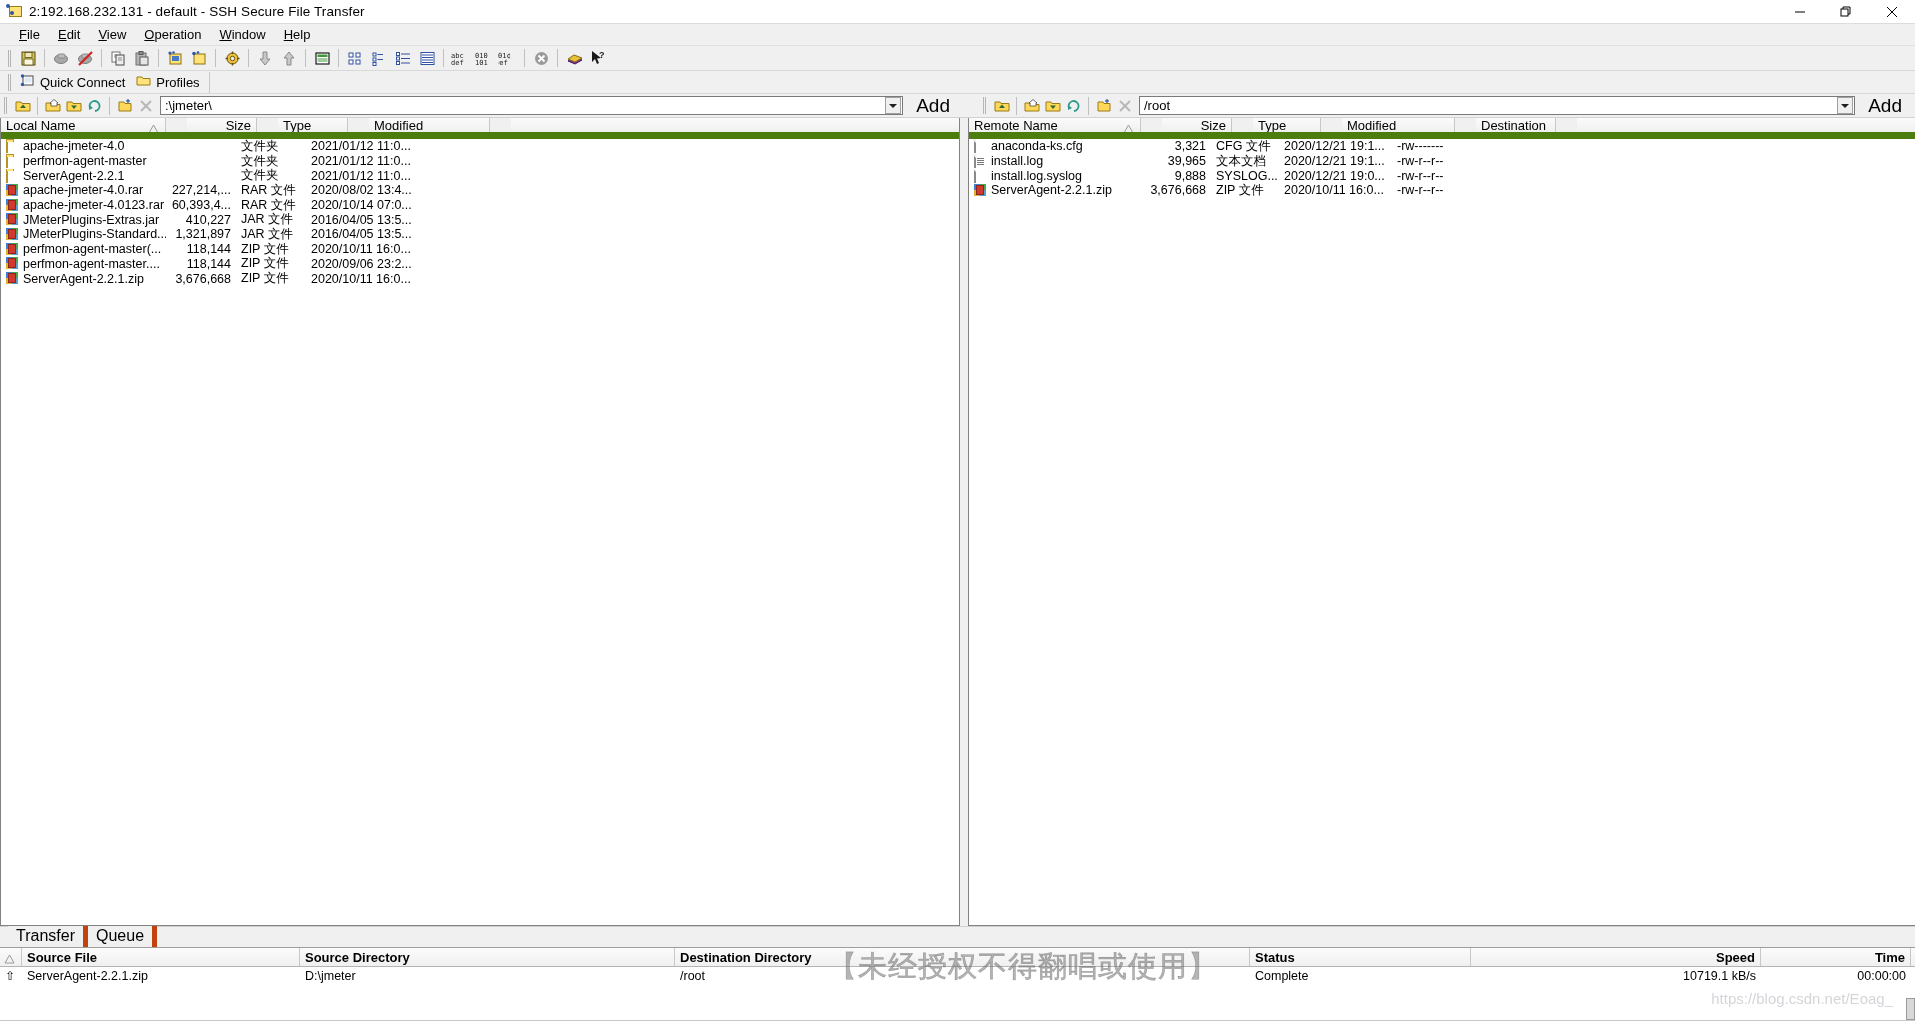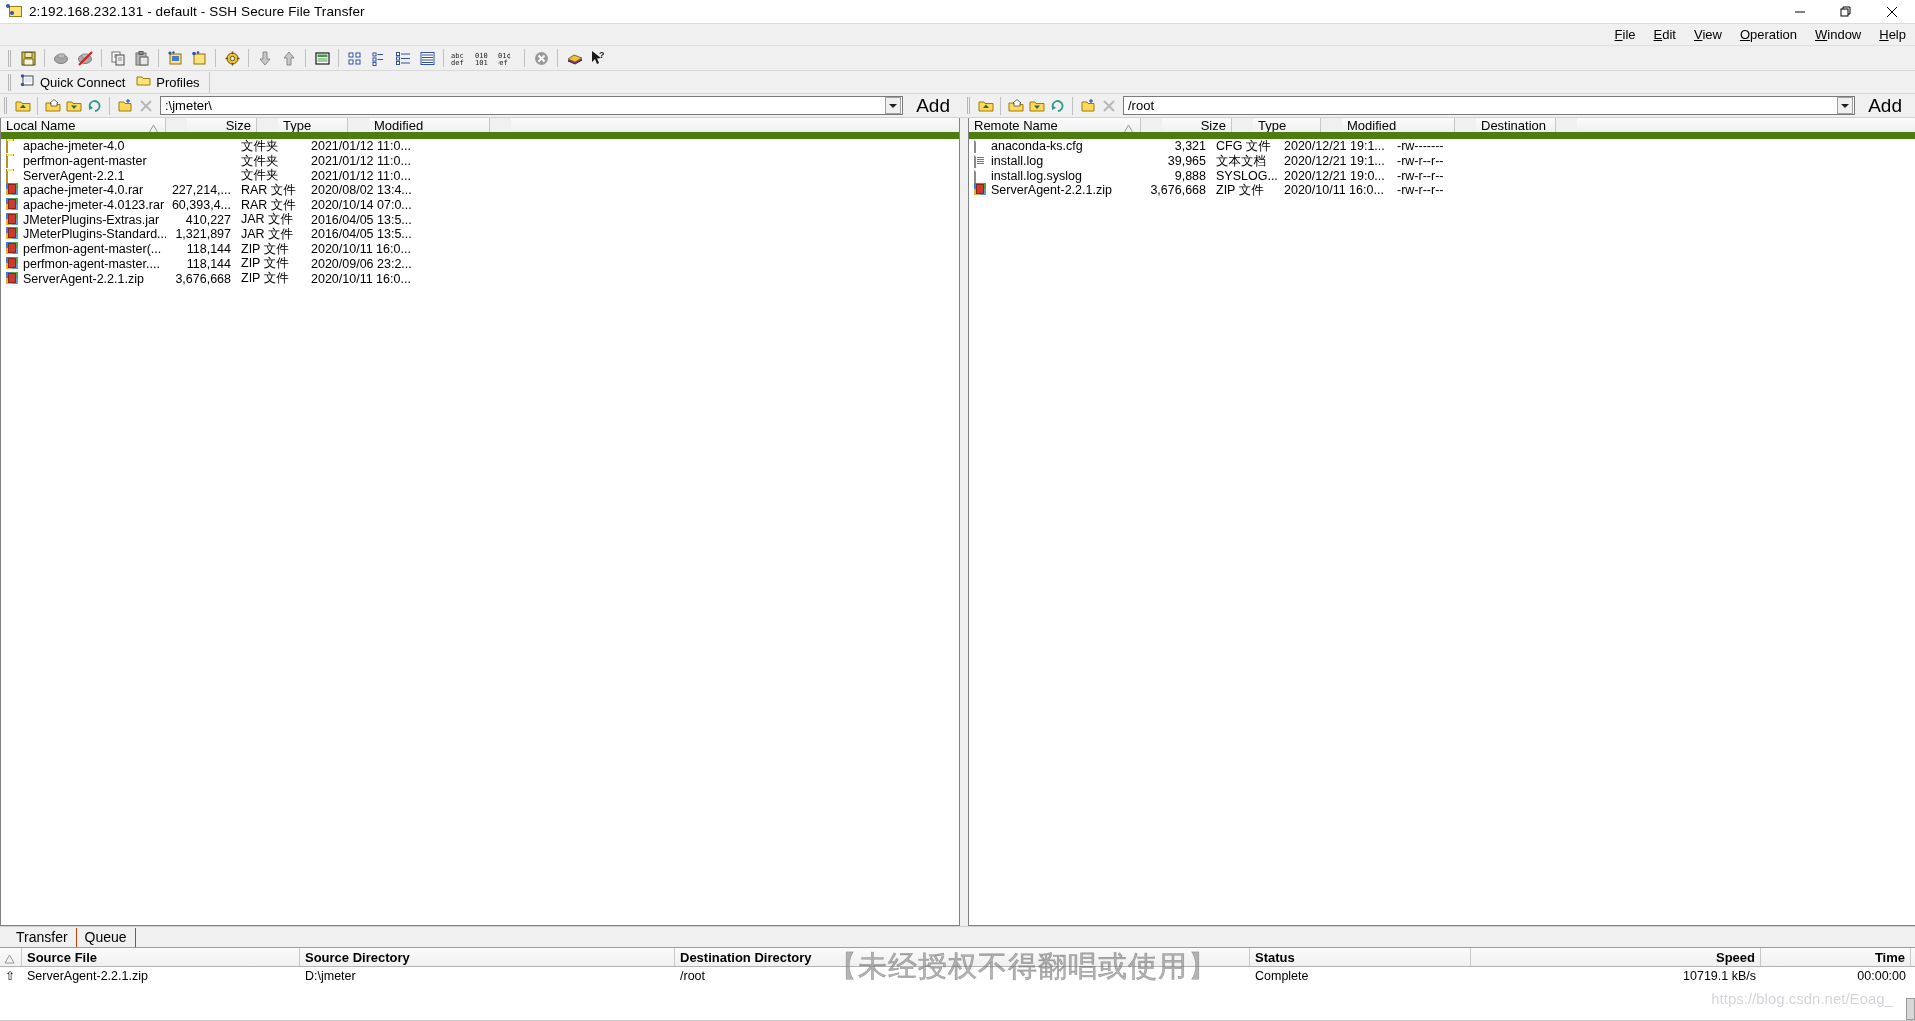--- a/index.html
+++ b/index.html
@@ -46,21 +46,20 @@
   }
   .wbtn svg { display: block; }
 
   
   .menubar {
     height: 22px; min-height: 22px;
     background: #f0f0f0;
     display: flex; align-items: center;
     padding-left: 10px;
     border-bottom: 1px solid #e0e0e0;
-    justify-content: flex-end;
   }
   .menu-item {
     padding: 2px 9px; font-size: 13px; color: #000;
     cursor: default;
   }
   .menu-item u { text-decoration: underline; }
 
   
   .toolbar {
     height: 25px; min-height: 25px;
@@ -96,20 +95,21 @@
   }
   .cbtn .lbl { margin-left: 5px; }
   .connect-end { flex: 1; border-left: 1px solid #c8c8c8; height: 21px; margin-left:2px; }
 
   
   .pathrow {
     height: 24px; min-height: 24px;
     background: #f0f0f0;
     display: flex; align-items: center;
     border-bottom: 1px solid #d2d2d2;
+    gap: 16px;
   }
   .pathhalf { display: flex; align-items: center; height: 24px; }
   .pathhalf.left { width: 963px; }
   .pathhalf.right { flex: 1; }
   .pbtn {
     width: 21px; height: 20px; display: flex; align-items: center; justify-content: center; flex:none;
   }
   .pathinput {
     flex: 1; height: 19px; background: #ffffff;
     border: 1px solid #7a7a7a;
@@ -154,21 +154,21 @@
     position: relative;
     white-space: nowrap; overflow: hidden;
     flex: none;
   }
   .hcell.ralign { justify-content: flex-end; }
   .sortmark-tri { position:absolute; right:6px; top:4px; }
   .hcell.filler { flex: 1; border-right: none; }
 
   .rows { flex: 1; overflow: hidden; background: #fff; }
   .frow { height: 14.7px; display: flex; align-items: center; font-size: 12.5px; white-space: nowrap; }
-  .fcell { display: flex; align-items: flex-start; padding: 0 5px; overflow: hidden; flex: none; white-space: nowrap; }
+  .fcell { display: flex; align-items: center; padding: 0 5px; overflow: hidden; flex: none; white-space: nowrap; }
   .fcell.ralign { justify-content: flex-end; }
   .ficon { width: 13px; height: 13px; margin-right: 4px; flex: none; position: relative; }
 
   
   .ic-folder { width: 13px; height: 11px; background: #ffe27a; border: 1px solid #b59425; border-radius: 1px; margin-top:1px;}
   .ic-folder::before {
     content:""; position:absolute; left:0; top:-1px; width:6px; height:2px; background:#ffe27a; border:1px solid #b59425; border-bottom:none;
   }
   .ic-arch { width: 12px; height: 12px; position: relative; }
   .ic-arch .q { position: absolute; width: 6px; height: 6px; }
@@ -193,22 +193,22 @@
 
   
   .bottom {
     height: 95px; min-height: 95px;
     background: #f0f0f0;
     display: flex; flex-direction: column;
     border-top: 1px solid #d0d0d0;
   }
   .tabs { height: 20px; display: flex; align-items: flex-end; padding-left: 8px; }
   .tab {
-    font-size: 14px; padding: 1px 8px 2px 8px;
-    border-right: 1px solid #c2410c;
+    font-size: 16px; padding: 1px 8px 2px 8px;
+    border-right: 5px solid #c2410c;
     background: #f0f0f0;
     text-align: right;
   }
   .tab.active { background: #f0f0f0; }
   .xferhdr { height: 20px; display: flex; border-top: 1px solid #9e9e9e; border-bottom: 1px solid #b4b4b4; background:#f0f0f0; }
   .xferhdr .hcell { background: linear-gradient(#fbfbfb,#f0f0f0); font-weight: bold; }
   .xferbody { flex: 1; background: #ffffff; border-bottom:1px solid #c8c8c8; position:relative; }
   .xrow { height: 18px; display: flex; align-items: center; font-size: 12.5px; }
   .xcell { display: flex; align-items: center; padding: 0 5px; flex: none; overflow: hidden; white-space: nowrap; }
   .xcell.ralign { justify-content: flex-end; }

